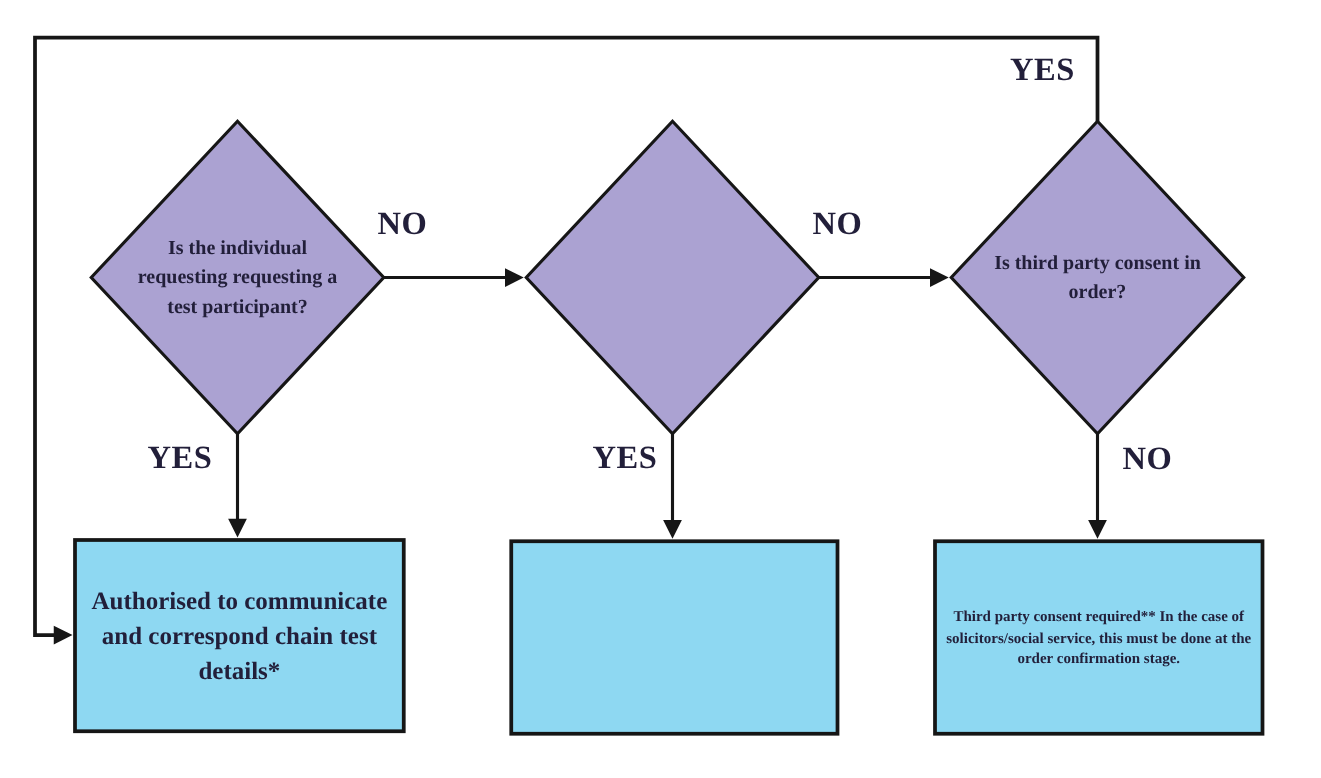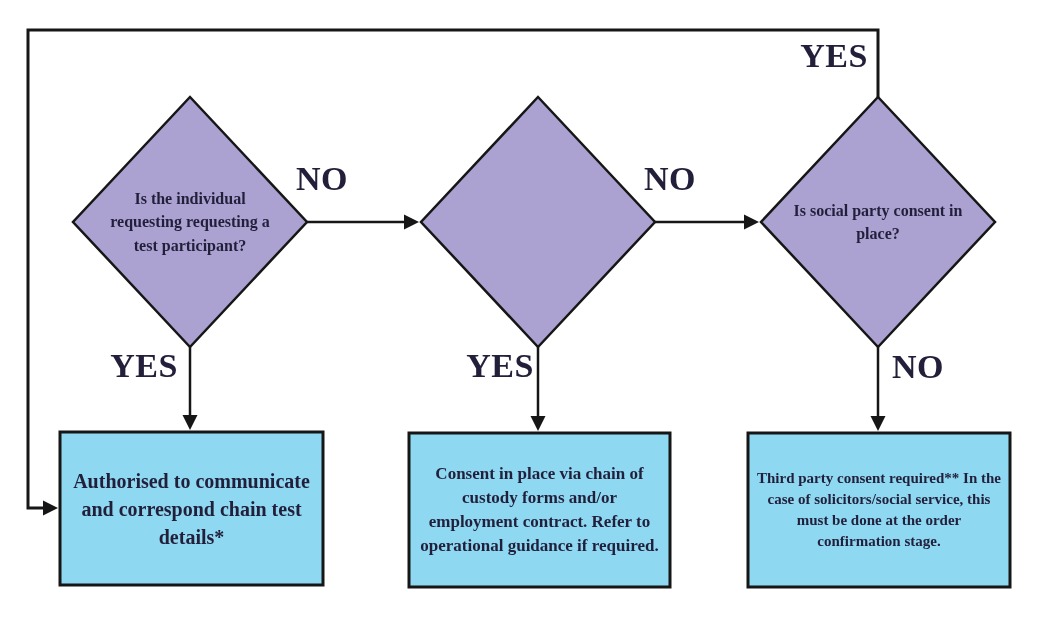--- a/index.html
+++ b/index.html
@@ -60,23 +60,23 @@
     line-height: 1.45;
   }
   .d1-label { left: 100px; top: 152px; width: 180px; height: 140px; }
   .d2-label { left: 433px; top: 167px; width: 210px; height: 110px; }
   .d3-label { left: 773px; top: 182px; width: 210px; height: 80px;  }
   .box-label {
     line-height: 1.4;
   }
   .b1-label { left: 68px;  top: 438px; width: 247px; height: 141px; font-size: 20px; }
   .b2-label { left: 416px; top: 439px; width: 247px; height: 142px; font-size: 17px; }
-  .b3-label { left: 755px; top: 439px; width: 248px; height: 142px; font-size: 15px; }
+  .b3-label { left: 755px; top: 439px; width: 248px; height: 142px; font-size: 12px; }
   .edge-label {
-    font-size: 34px;
+    font-size: 26px;
     letter-spacing: 0.5px;
     line-height: 1;
   }
   .no1-label  { left: 282px; top: 166px; width: 80px;  height: 26px; }
   .no2-label  { left: 630px; top: 166px; width: 80px;  height: 26px; }
   .yes3-label { left: 784px; top: 43px;  width: 100px; height: 26px; }
   .yes1-label { left: 94px;  top: 353px; width: 100px; height: 26px; }
   .yes2-label { left: 450px; top: 353px; width: 100px; height: 26px; }
   .no3-label  { left: 878px; top: 354px; width: 80px;  height: 26px; }
 </style>
@@ -108,24 +108,23 @@
     <polygon class="diamond-shape" points="190,97 307,222 190,347 73,222"></polygon>
     <polygon class="diamond-shape" points="538,97 655,222 538,347 421,222"></polygon>
     <polygon class="diamond-shape" points="878,97 995,222 878,347 761,222"></polygon>
 
     <rect class="outcome-shape" x="60" y="432" width="263" height="153"></rect>
     <rect class="outcome-shape" x="409" y="433" width="261" height="154"></rect>
     <rect class="outcome-shape" x="748" y="433" width="262" height="154"></rect>
   </svg>
 
   <div class="label diamond-label d1-label">Is the individual requesting requesting a test participant?</div>
-  <div class="label diamond-label d3-label">Is social party consent in place?</div>
+  <div class="label diamond-label d3-label">Is third party consent in order?</div>
 
   <div class="label box-label b1-label">Authorised to communicate and correspond chain test details*</div>
-  <div class="label box-label b2-label">Consent in place via chain of custody forms and/or employment contract. Refer to operational guidance if required.</div>
   <div class="label box-label b3-label">Third party consent required** In the case of solicitors/social service, this must be done at the order confirmation stage.</div>
 
   <div class="label edge-label no1-label">NO</div>
   <div class="label edge-label no2-label">NO</div>
   <div class="label edge-label yes3-label">YES</div>
   <div class="label edge-label yes1-label">YES</div>
   <div class="label edge-label yes2-label">YES</div>
   <div class="label edge-label no3-label">NO</div>
 
 </div>

